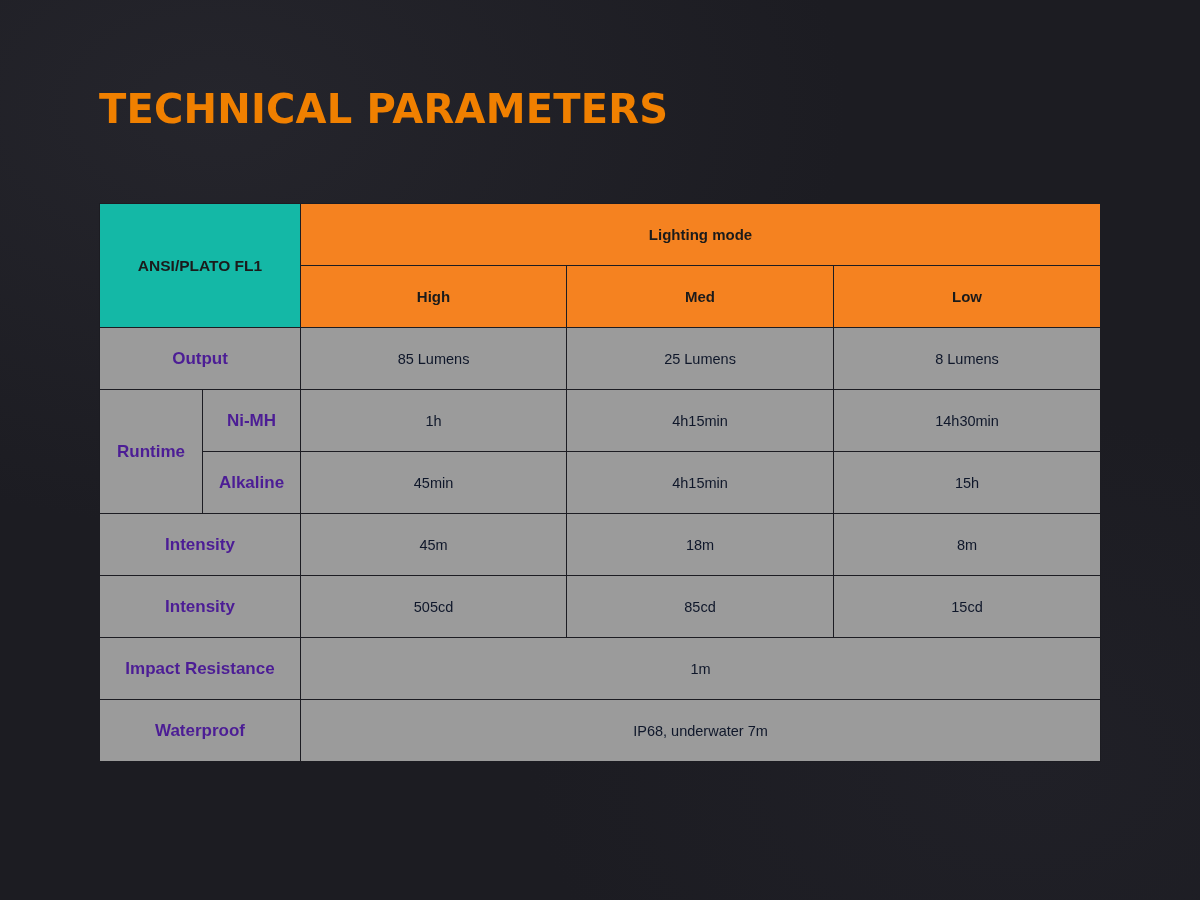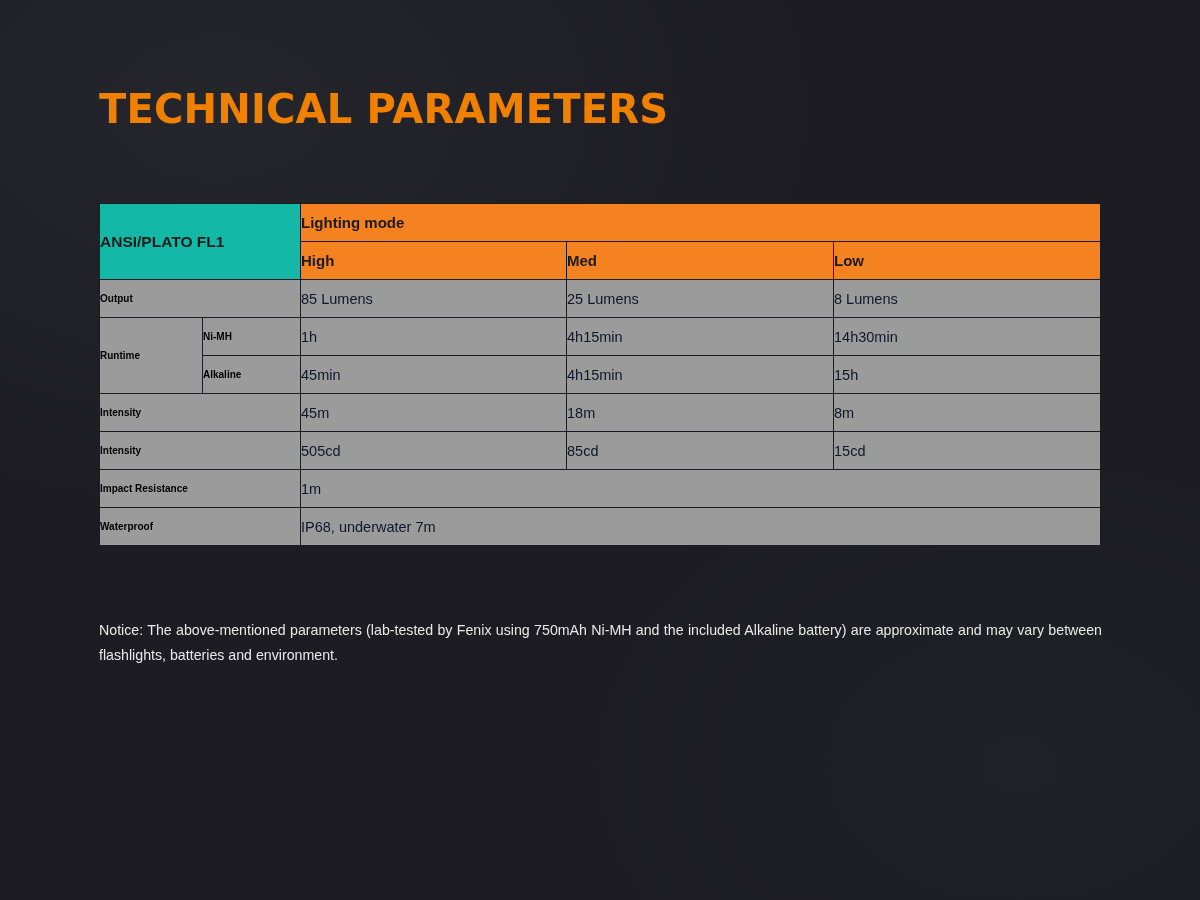--- a/index.html
+++ b/index.html
@@ -44,43 +44,43 @@
     top: 203px;
     width: 1001px;
     border-collapse: collapse;
     table-layout: fixed;
     font-size: 14.5px;
     color: #1b1b1b;
   }
 
   .spec-table td {
     border: 1px solid #1c1c22;
-    padding: 0;
+    padding: 12px;
     height: 37px;
-    text-align: left;
+    text-align: center;
     vertical-align: middle;
   }
 
   .hdr {
     background: #f58220;
     color: #1b1b1b;
     font-weight: bold;
     font-size: 15px;
   }
   .hdr-ansi {
     background: #14b8a6;
     color: #1b1b1b;
     font-weight: bold;
     font-size: 15.5px;
   }
   .cell-label {
     background: #9b9b9b;
-    color: #000000;
+    color: #4c1d95;
     font-weight: bold;
-    font-size: 10px;
+    font-size: 17px;
   }
   .cell-val {
     background: #9b9b9b;
     color: #0f172a;
     font-weight: normal;
     font-size: 14.5px;
   }
 
   .notice {
     position: absolute;
@@ -161,15 +161,14 @@
         <td class="cell-val" colspan="3">1m</td>
       </tr>
 
       <tr>
         <td class="cell-label" colspan="2">Waterproof</td>
         <td class="cell-val" colspan="3">IP68, underwater 7m</td>
       </tr>
     </tbody>
   </table>
 
-  <div class="notice">Notice: The above-mentioned parameters (lab-tested by Fenix using 750mAh Ni-MH and the included Alkaline battery) are approximate and may vary between flashlights, batteries and environment.</div>
 
 </div>
 
 </body></html>

